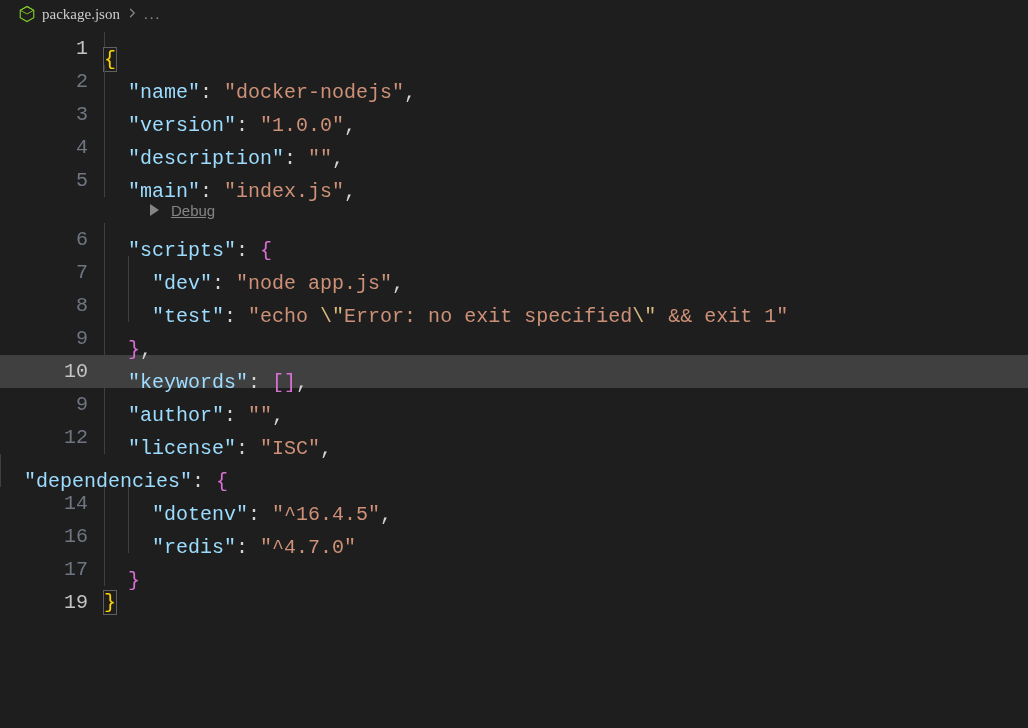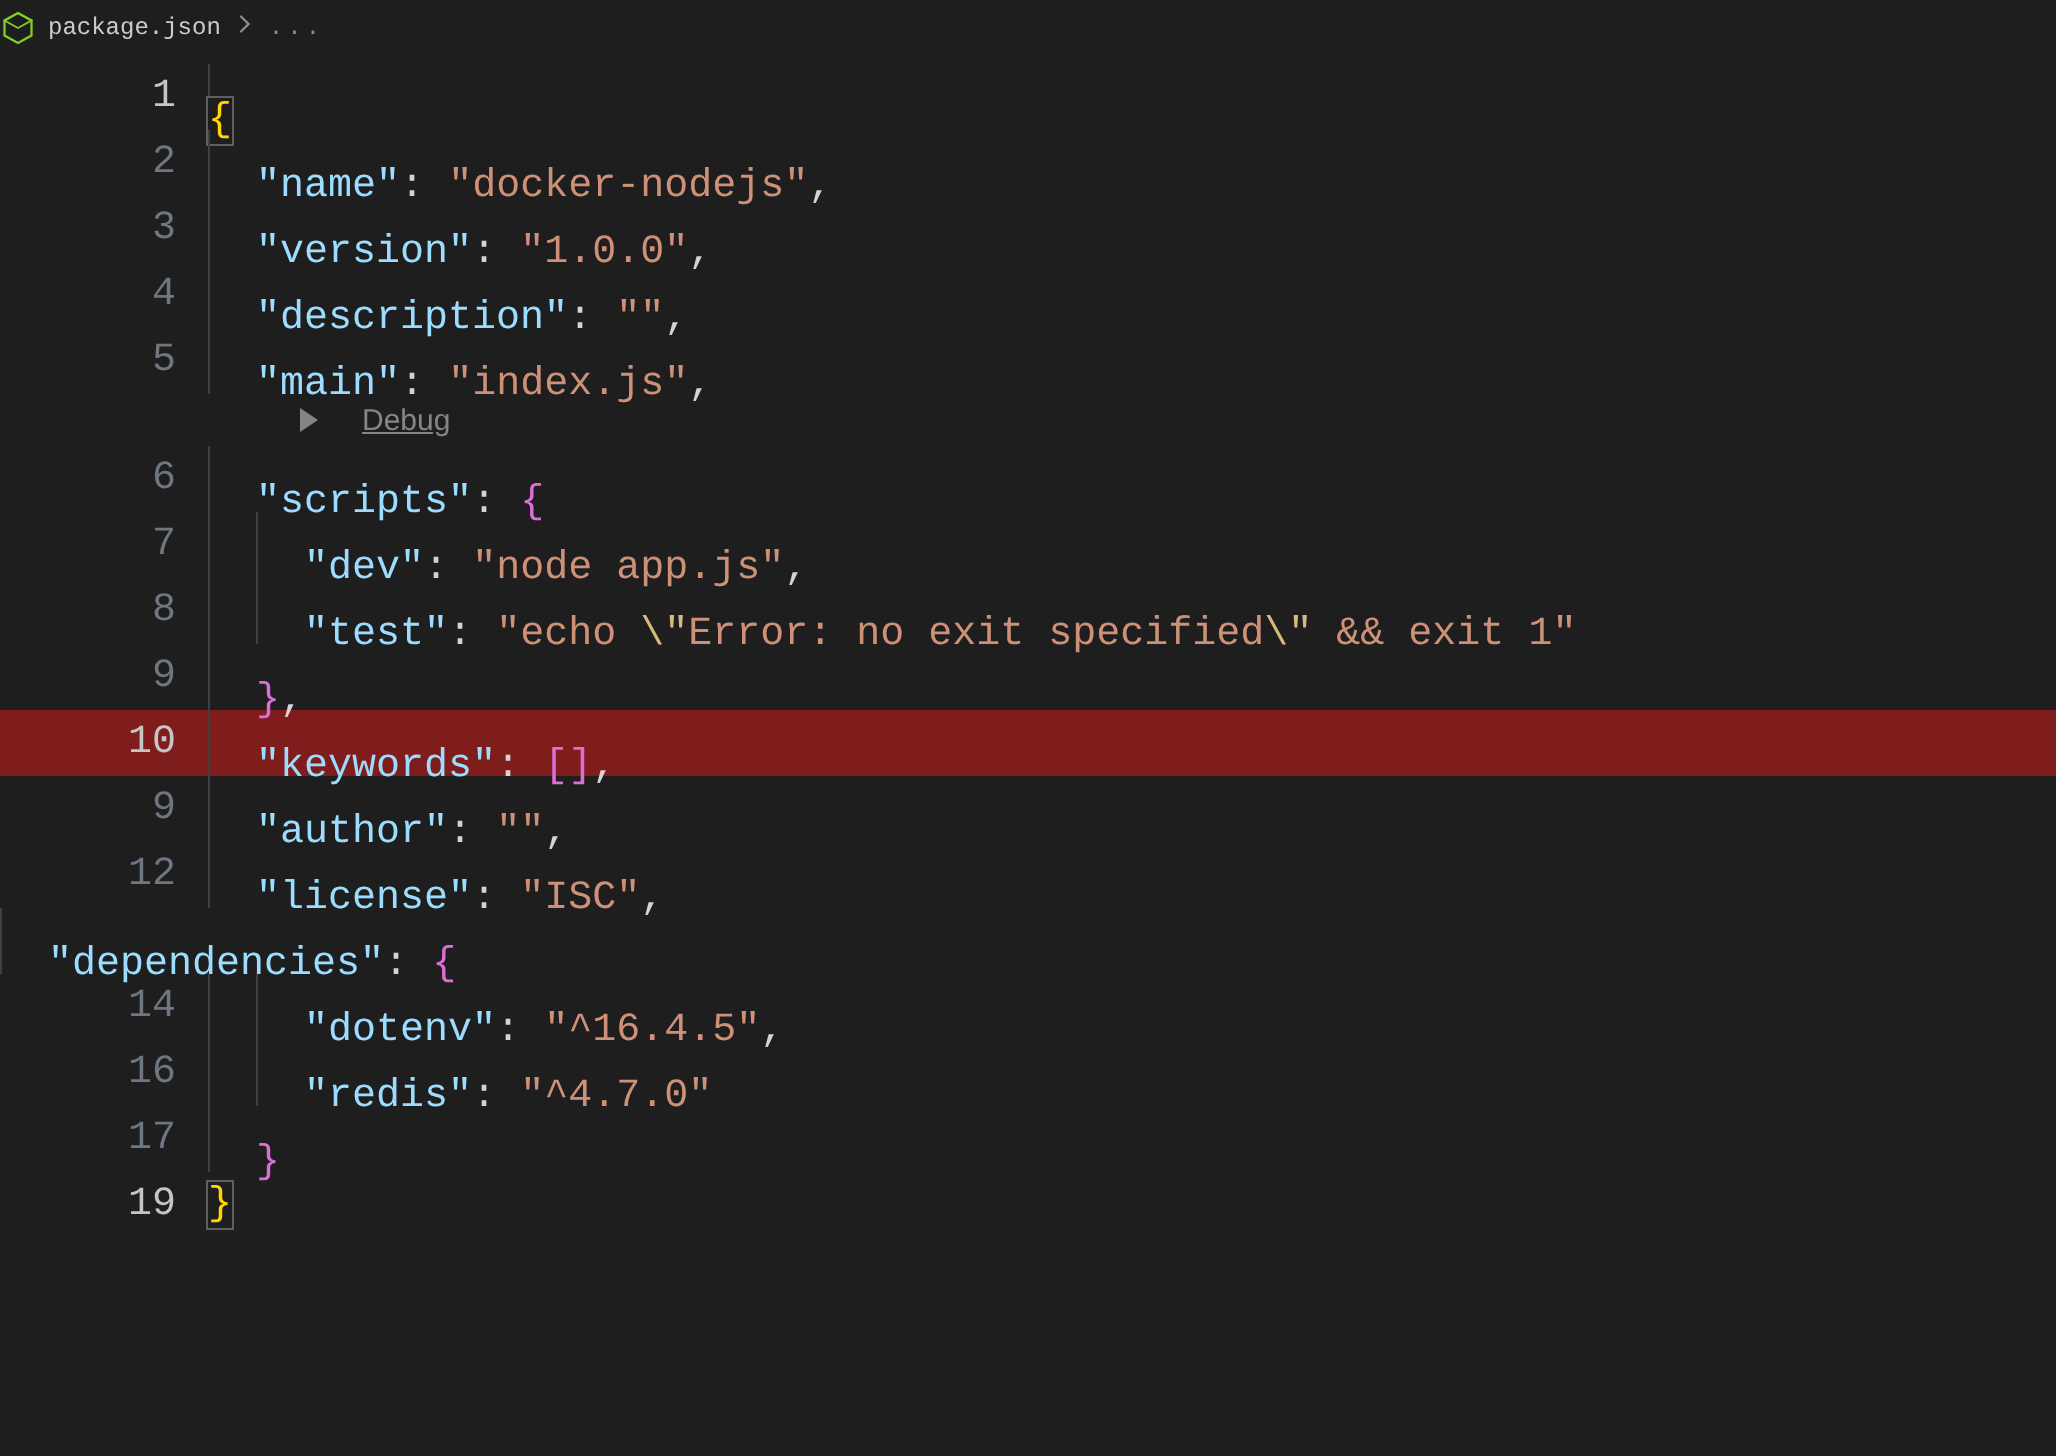--- a/index.html
+++ b/index.html
@@ -10,41 +10,42 @@
     background: #1e1e1e;
     font-family: "Consolas", "Menlo", "Courier New", monospace;
     font-size: 20px;
     color: #d4d4d4;
     overflow: hidden;
   }
   .breadcrumb {
     display: flex;
     align-items: center;
     height: 28px;
-    font-size: 12px;
+    padding-left: 18px;
+    font-size: 15px;
     color: #cccccc;
     background: #1e1e1e;
-    font-family: Liberation Mono, monospace;
+    font-family: Liberation Serif, serif;
     gap: 6px;
   }
   .breadcrumb .file-icon svg { width: 18px; height: 18px; display: block; }
   .breadcrumb .chevron { color: #8b8b8b; }
   .breadcrumb .dots { color: #8b8b8b; letter-spacing: 2px; }
   .editor {
     position: relative;
     padding-top: 4px;
   }
   .line {
     display: flex;
     align-items: flex-start;
     line-height: 33px;
     height: 33px;
     white-space: pre;
   }
-  .line.highlighted { background: #7f1d1d; }
+  .line.highlighted { background: #404040; }
   .gutter {
     width: 88px;
     text-align: right;
     padding-right: 16px;
     color: #6e7681;
     user-select: none;
     flex: 0 0 auto;
   }
   .line.highlighted .gutter, .line.active .gutter { color: #c5c5c5; }
   .guide {
@@ -70,21 +71,21 @@
   }
   
   .codelens {
     display: flex;
     align-items: center;
     height: 26px;
     padding-left: 150px;
     font-size: 15px;
     color: #858585;
     font-family: -apple-system, BlinkMacSystemFont, "Segoe UI", Helvetica, Arial, sans-serif;
-    gap: 22px;
+    gap: 12px;
     text-decoration: underline;
   }
   .codelens .play {
     width: 0; height: 0;
     border-top: 6px solid transparent;
     border-bottom: 6px solid transparent;
     border-left: 9px solid #858585;
   }
 </style>
 </head>

